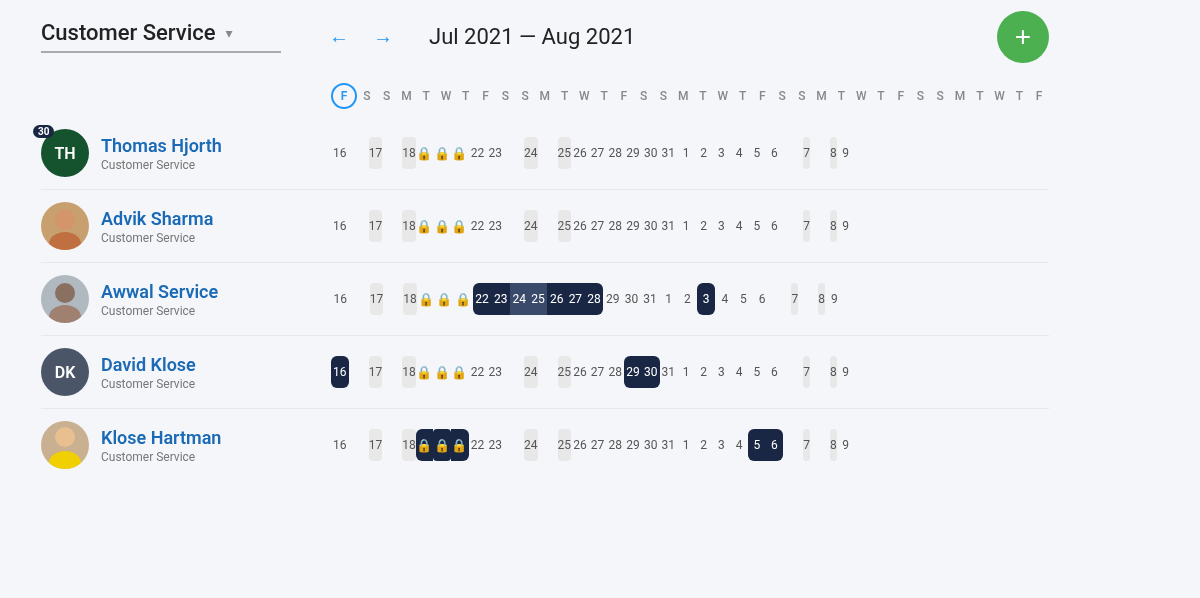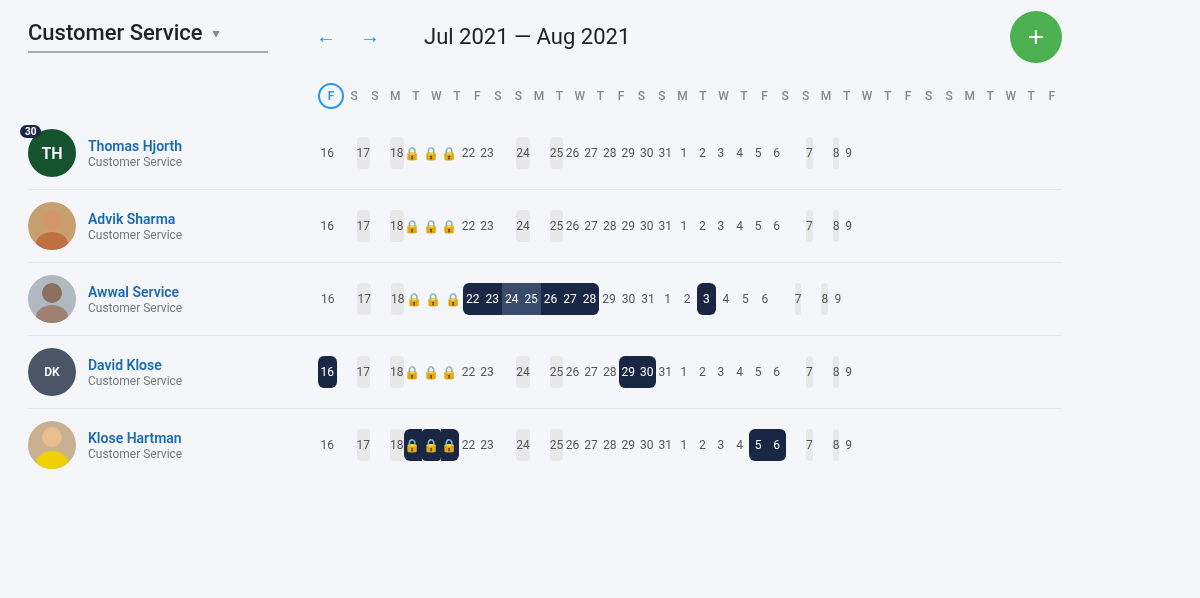--- a/index.html
+++ b/index.html
@@ -6,21 +6,21 @@
     body {
       font-family: -apple-system, BlinkMacSystemFont, 'Segoe UI', Roboto, sans-serif;
       background: #f5f6fa;
       min-height: 598px;
       color: #333;
     }
     .page {
       background: #f5f6fa;
       width: 1090px;
       min-height: 598px;
-      padding: 20px 28px;
+      padding: 20px 41px;
       position: relative;
     }
     
     .header {
       display: flex;
       align-items: center;
       margin-bottom: 30px;
       position: relative;
     }
     .dept-selector {
@@ -53,21 +53,21 @@
       cursor: pointer;
       font-size: 20px;
       color: #2196F3;
       font-weight: bold;
       padding: 4px 8px;
     }
     .date-range {
       font-size: 22px;
       font-weight: 400;
       color: #222;
-      margin-left: 36px;
+      margin-left: 28px;
     }
     .add-btn {
       position: absolute;
       right: 0;
       top: 50%;
       transform: translateY(-50%);
       width: 52px;
       height: 52px;
       border-radius: 50%;
       background: #4CAF50;
@@ -157,21 +157,21 @@
       background: #1a2744;
       color: white;
       border-radius: 10px;
       font-size: 10px;
       font-weight: 700;
       padding: 1px 5px;
       min-width: 20px;
       text-align: center;
     }
     .emp-name {
-      font-size: 14px;
+      font-size: 18px;
       font-weight: 600;
       color: #1a6ab5;
       line-height: 1.3;
     }
     .emp-dept {
       font-size: 12px;
       color: #777;
     }
 
     
@@ -408,21 +408,21 @@
       <div class="day-cell">5</div>
       <div class="day-cell">6</div>
       <div class="day-cell shaded">7</div>
       <div class="day-cell shaded">8</div>
       <div class="day-cell">9</div>
     </div>
 
     <div class="employee-row">
       <div class="employee-info">
         <div class="avatar-wrap">
-          <div class="avatar" style="background:#4a5568; font-size:12px;">DK</div>
+          <div class="avatar" style="background:#4a5568; font-size:16px;">DK</div>
         </div>
         <div>
           <div class="emp-name">David Klose</div>
           <div class="emp-dept">Customer Service</div>
         </div>
       </div>
 
       <div class="day-cell dark-bg solo" style="color:white; border-radius:6px; background:#1a2744;">16</div>
       <div class="day-cell shaded">17</div>
       <div class="day-cell shaded">18</div>

